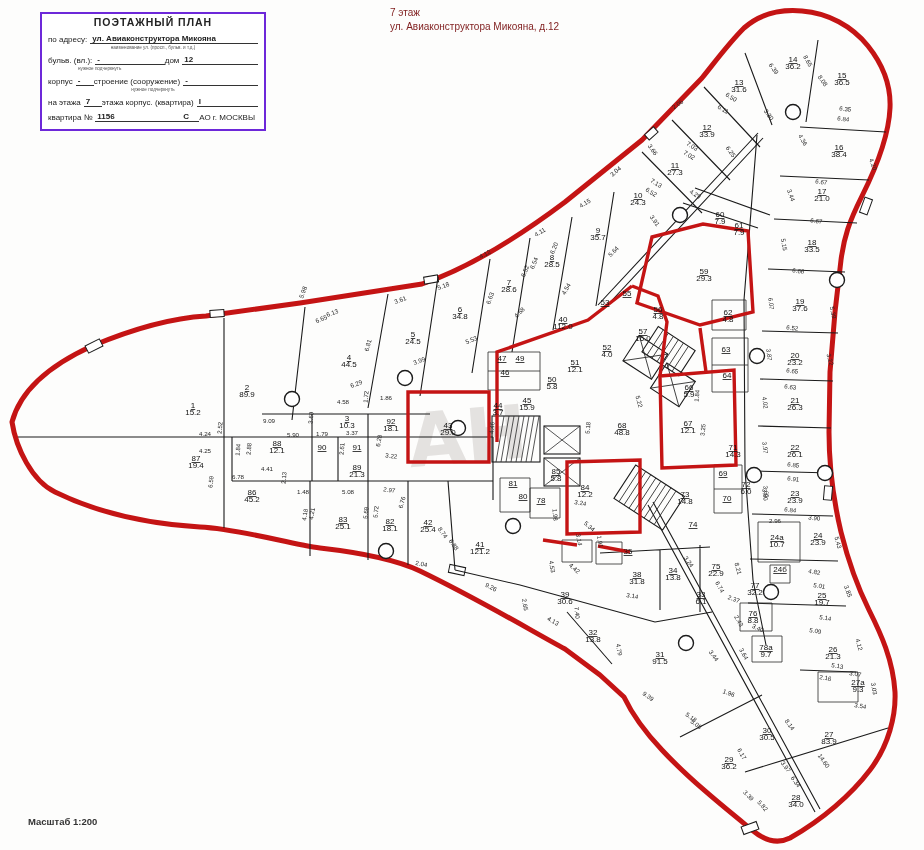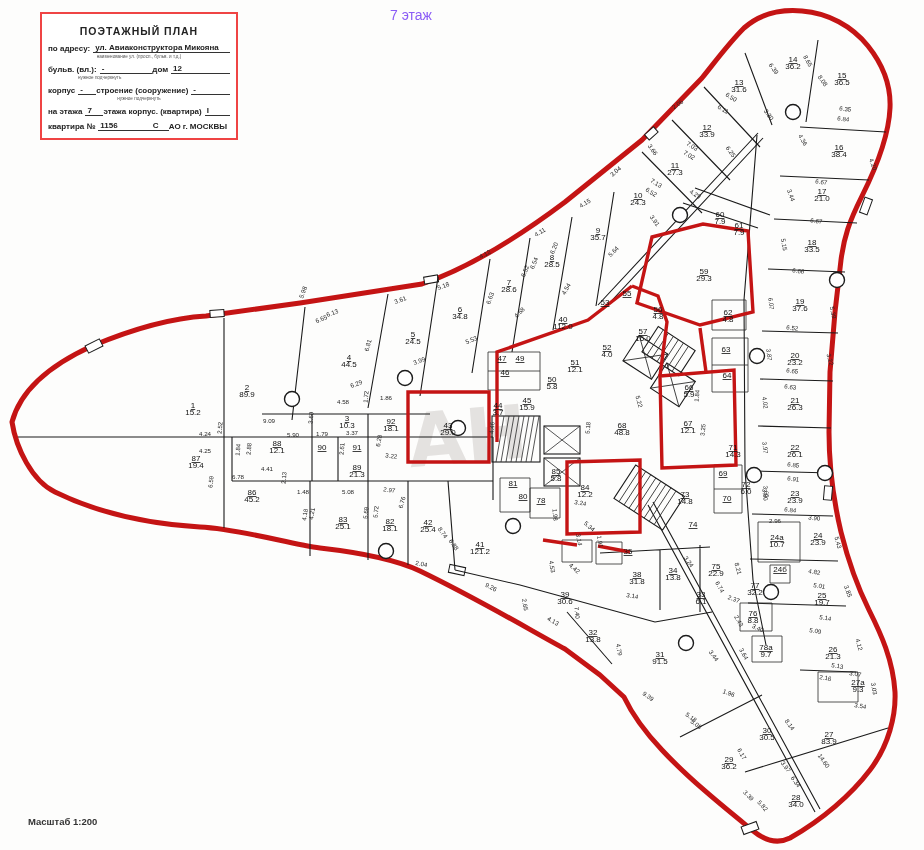--- a/index.html
+++ b/index.html
@@ -1,30 +1,30 @@
 <!DOCTYPE html>
 <html><head>
 <meta charset="utf-8">
 <style>
   html,body{margin:0;padding:0;}
   body{width:924px;height:850px;position:relative;background:#fdfdfc;overflow:hidden;
        font-family:"Liberation Sans",sans-serif;color:#1b1b1b;}
   .plan-svg{position:absolute;left:0;top:0;}
   
-  .stamp{position:absolute;left:40px;top:12px;width:198px;border:2px solid #ef4444;
-         background:#fff;padding:9px 6px 7px;box-sizing:border-box;font-size:8px;color:#222;}
+  .stamp{position:absolute;left:40px;top:12px;width:226px;border:2px solid #6d28d9;
+         background:#fff;padding:0 6px 7px;box-sizing:border-box;font-size:8px;color:#222;}
   .stamp-title{text-align:center;font-weight:bold;font-size:10.5px;letter-spacing:1px;margin:2px 0 6px;}
   .srow{display:flex;align-items:flex-end;margin-top:5px;white-space:nowrap;}
-  .srow .lbl{font-weight:bold;margin-right:3px;}
+  .srow .lbl{font-weight:normal;margin-right:3px;}
   .srow .val{font-weight:bold;border-bottom:1px solid #333;padding:0 2px;min-width:14px;}
   .srow .grow{flex:1 1 auto;}
   .tiny-note{font-size:4.6px;color:#555;text-align:center;margin-top:1px;}
   .note-left{text-align:left;margin-left:30px;}
   
-  .page-title{position:absolute;left:390px;top:6px;font-size:14px;line-height:1.4;color:#8b5cf6;}
+  .page-title{position:absolute;left:390px;top:6px;font-size:10px;line-height:1.4;color:#7f1d1d;}
   .scale-note{position:absolute;left:28px;top:816px;font-size:9.5px;font-weight:bold;color:#333;}
   
   .outline{stroke:#c41414;stroke-width:5;fill:none;stroke-linejoin:round;stroke-linecap:round;}
   .red-hl{stroke:#c41414;stroke-width:3.4;fill:none;stroke-linejoin:miter;}
   .wall{stroke:#1b1b1b;stroke-width:1.1;fill:none;}
   .wall-thin{stroke:#2a2a2a;stroke-width:0.8;fill:none;}
   .tick{fill:#fff;stroke:#1b1b1b;stroke-width:1;}
   .col-circle{fill:#fff;stroke:#1b1b1b;stroke-width:1.4;}
   .room-label{font:8px "Liberation Sans",sans-serif;fill:#111;text-anchor:middle;}
   .dim-label{font:6.2px "Liberation Sans",sans-serif;fill:#262626;text-anchor:middle;}
@@ -423,15 +423,16 @@
   <div class="srow">
     <span class="lbl">квартира №</span>
     <span class="val grow">1156</span>
     <span class="val">С</span>
     <span class="lbl">АО г. МОСКВЫ</span>
   </div>
 </div>
 
 <div class="page-title">
   <div>7 этаж</div>
+  <div>ул. Авиаконструктора Микояна, д.12</div>
 </div>
 
 <div class="scale-note">Масштаб 1:200</div>
 
 </body></html>

